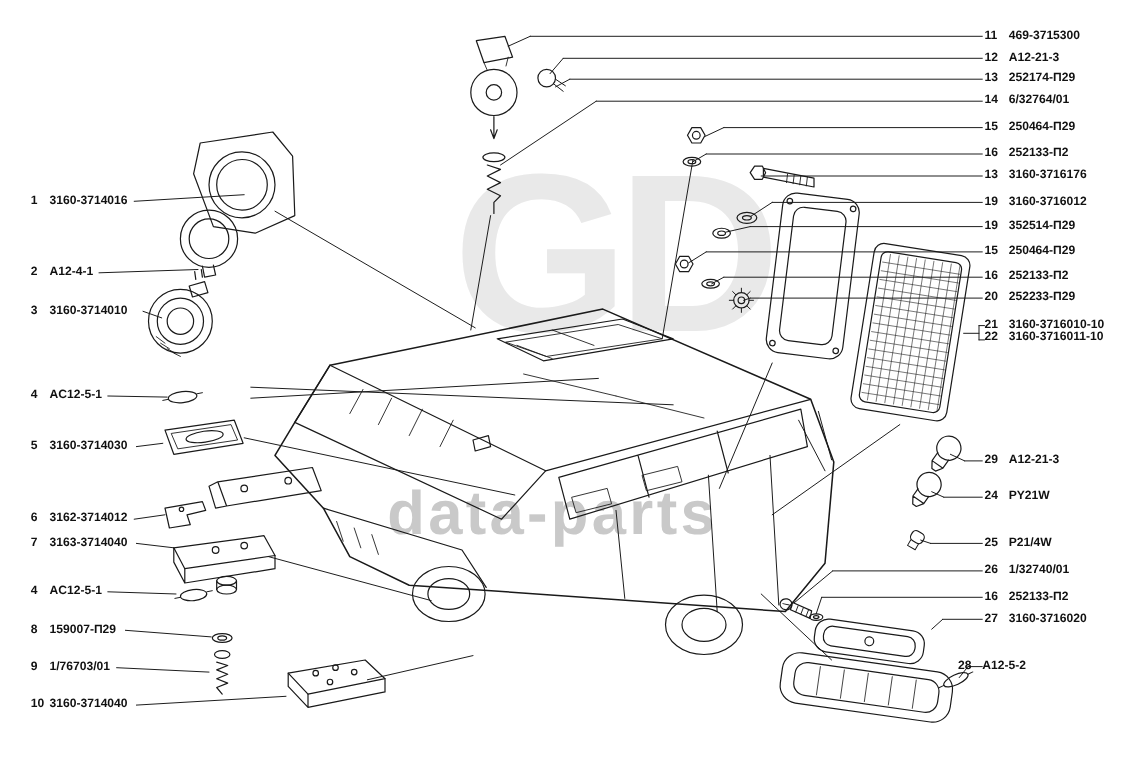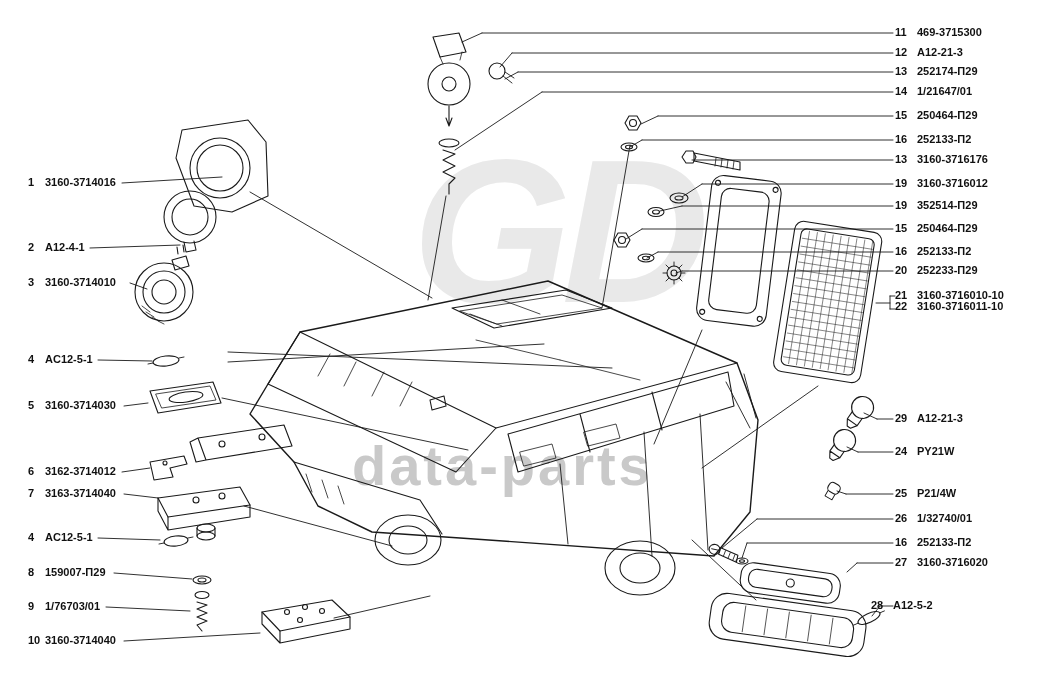--- a/index.html
+++ b/index.html
@@ -3,21 +3,21 @@
 <meta charset="utf-8">
 <style>
   html,body{margin:0;padding:0;background:#ffffff;}
   #screen{
     position:relative;width:1039px;height:688px;background:#ffffff;
     overflow:hidden;font-family:"Liberation Sans",sans-serif;
   }
   .wm-logo{
     position:absolute;left:412px;top:128px;z-index:0;
     font-size:205px;line-height:1;font-weight:bold;letter-spacing:-10px;
-    color:#e9e9e9;user-select:none;font-style:italic;
+    color:#e9e9e9;user-select:none;
   }
   .wm-brand{
     position:absolute;left:352px;top:438px;z-index:0;
     font-size:56px;line-height:1;font-weight:bold;letter-spacing:3px;
     color:#c9c9c9;user-select:none;
   }
   #diagram-svg{position:absolute;left:0;top:0;z-index:1;}
   .lbl{
     position:absolute;z-index:2;display:flex;white-space:nowrap;
     font-size:11px;font-weight:bold;color:#111;justify-content:space-between;
@@ -279,21 +279,21 @@
   <div class="lbl lbl-r" style="left:895px;top:46px">
       <span class="num">12</span>
       <span class="code">A12-21-3</span>
     </div>
   <div class="lbl lbl-r" style="left:895px;top:65px">
       <span class="num">13</span>
       <span class="code">252174-П29</span>
     </div>
   <div class="lbl lbl-r" style="left:895px;top:85px">
       <span class="num">14</span>
-      <span class="code">1/21647/01</span>
+      <span class="code">6/32764/01</span>
     </div>
   <div class="lbl lbl-r" style="left:895px;top:109px">
       <span class="num">15</span>
       <span class="code">250464-П29</span>
     </div>
   <div class="lbl lbl-r" style="left:895px;top:133px">
       <span class="num">16</span>
       <span class="code">252133-П2</span>
     </div>
   <div class="lbl lbl-r" style="left:895px;top:153px">

